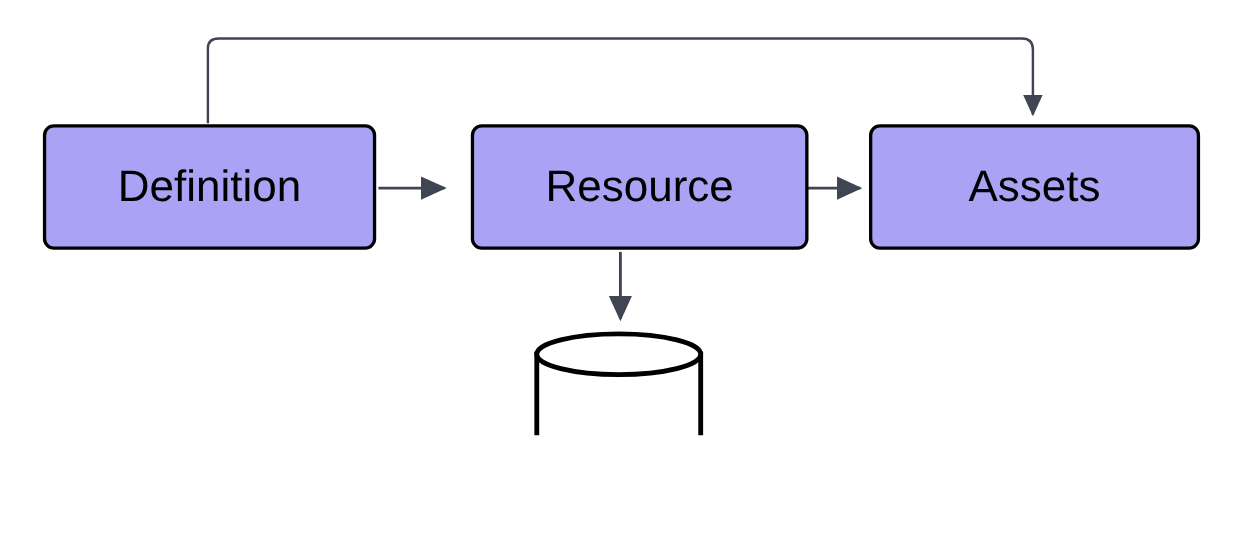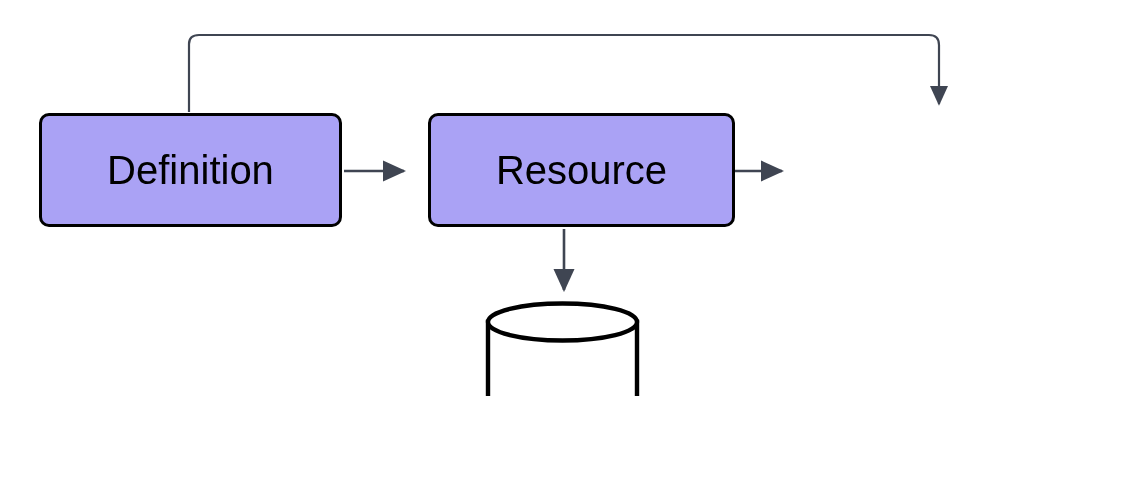--- a/index.html
+++ b/index.html
@@ -87,19 +87,22 @@
   </svg>
 
   <div class="node" id="node-definition">
     <span class="node-label">Definition</span>
   </div>
 
   <div class="node" id="node-resource">
     <span class="node-label">Resource</span>
   </div>
 
+  <div class="node" id="node-assets">
+    <span class="node-label">Assets</span>
+  </div>
 
   <svg id="node-store" viewBox="0 0 157 150" xmlns="http://www.w3.org/2000/svg">
     <path d="M4,22 L4,128 A74.5,20 0 0 0 153,128 L153,22 Z" fill="#ffffff" stroke="#000000" stroke-width="4.4"></path>
     <ellipse cx="78.5" cy="22" rx="74.5" ry="18.5" fill="#ffffff" stroke="#000000" stroke-width="4.4"></ellipse>
   </svg>
 
 </div>
 
 </body></html>

